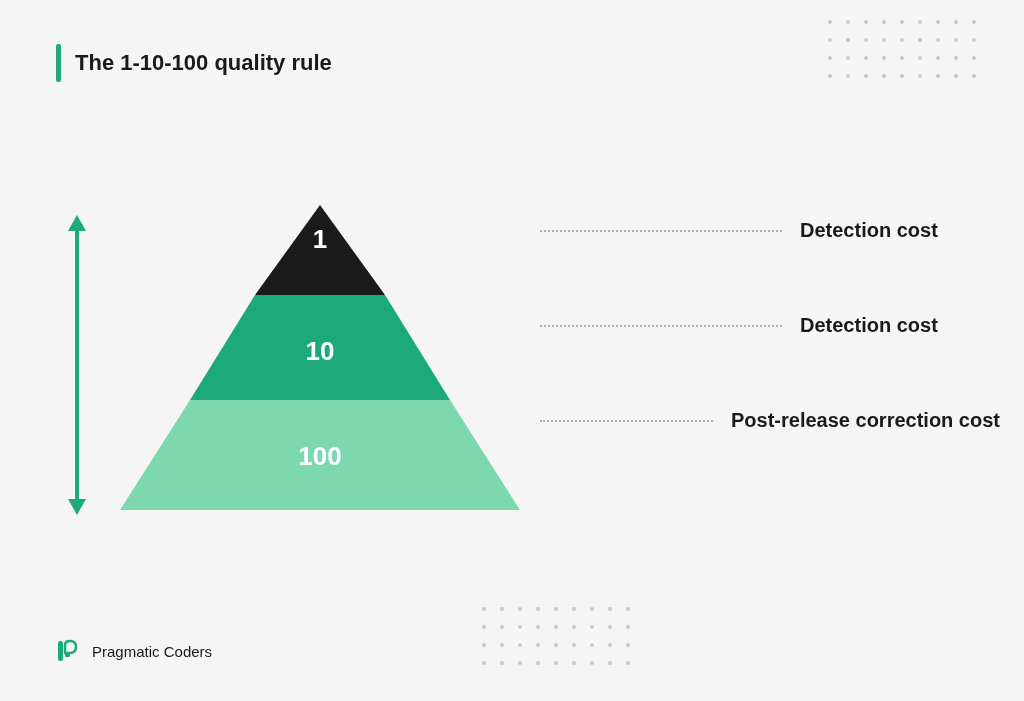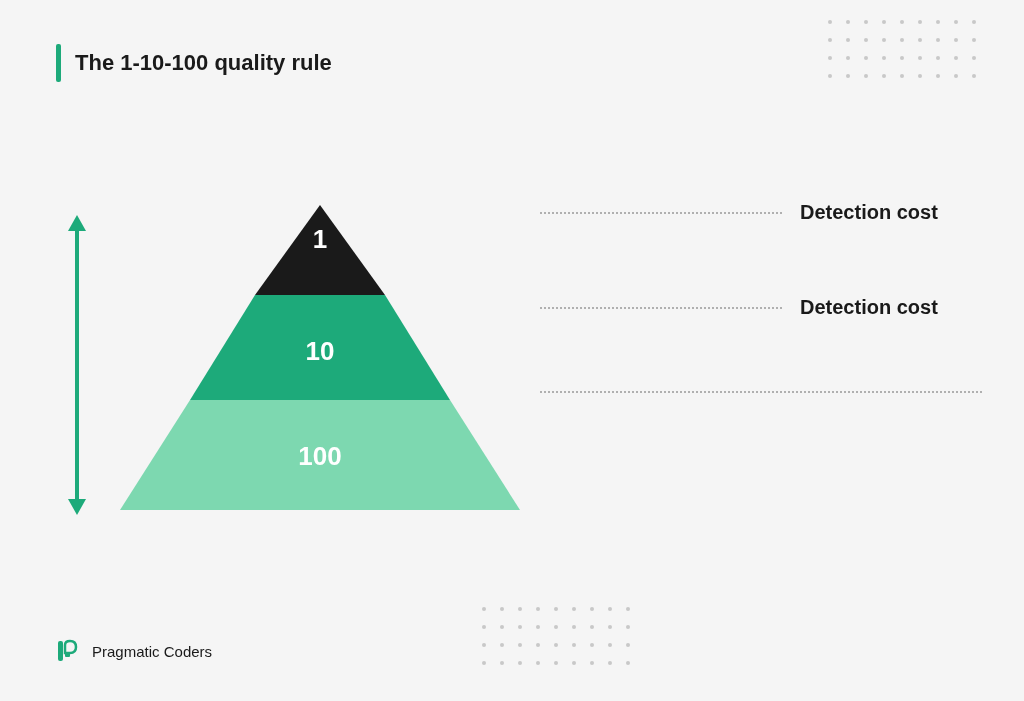--- a/index.html
+++ b/index.html
@@ -128,21 +128,21 @@
       top: 0;
       left: 0;
       width: 420px;
       height: 330px;
     }
 
     
     .labels-container {
       position: absolute;
       left: 540px;
-      top: 201px;
+      top: 219px;
       width: 460px;
     }
 
     .label-row {
       display: flex;
       align-items: center;
       margin-bottom: 0;
     }
 
     .dashed-line {
@@ -263,20 +263,21 @@
     <div class="label-row label-row-1">
       <div class="dashed-line"></div>
       <span class="label-text">Detection cost</span>
     </div>
     <div class="label-row label-row-2">
       <div class="dashed-line"></div>
       <span class="label-text">Detection cost</span>
     </div>
     <div class="label-row label-row-3">
       <div class="dashed-line"></div>
+      <span class="label-text">Post-release correction cost</span>
     </div>
   </div>
 
   <div class="dot-grid-bottom">
     <div class="dot"></div>
       <div class="dot"></div>
       <div class="dot"></div>
       <div class="dot"></div>
       <div class="dot"></div>
       <div class="dot"></div>

